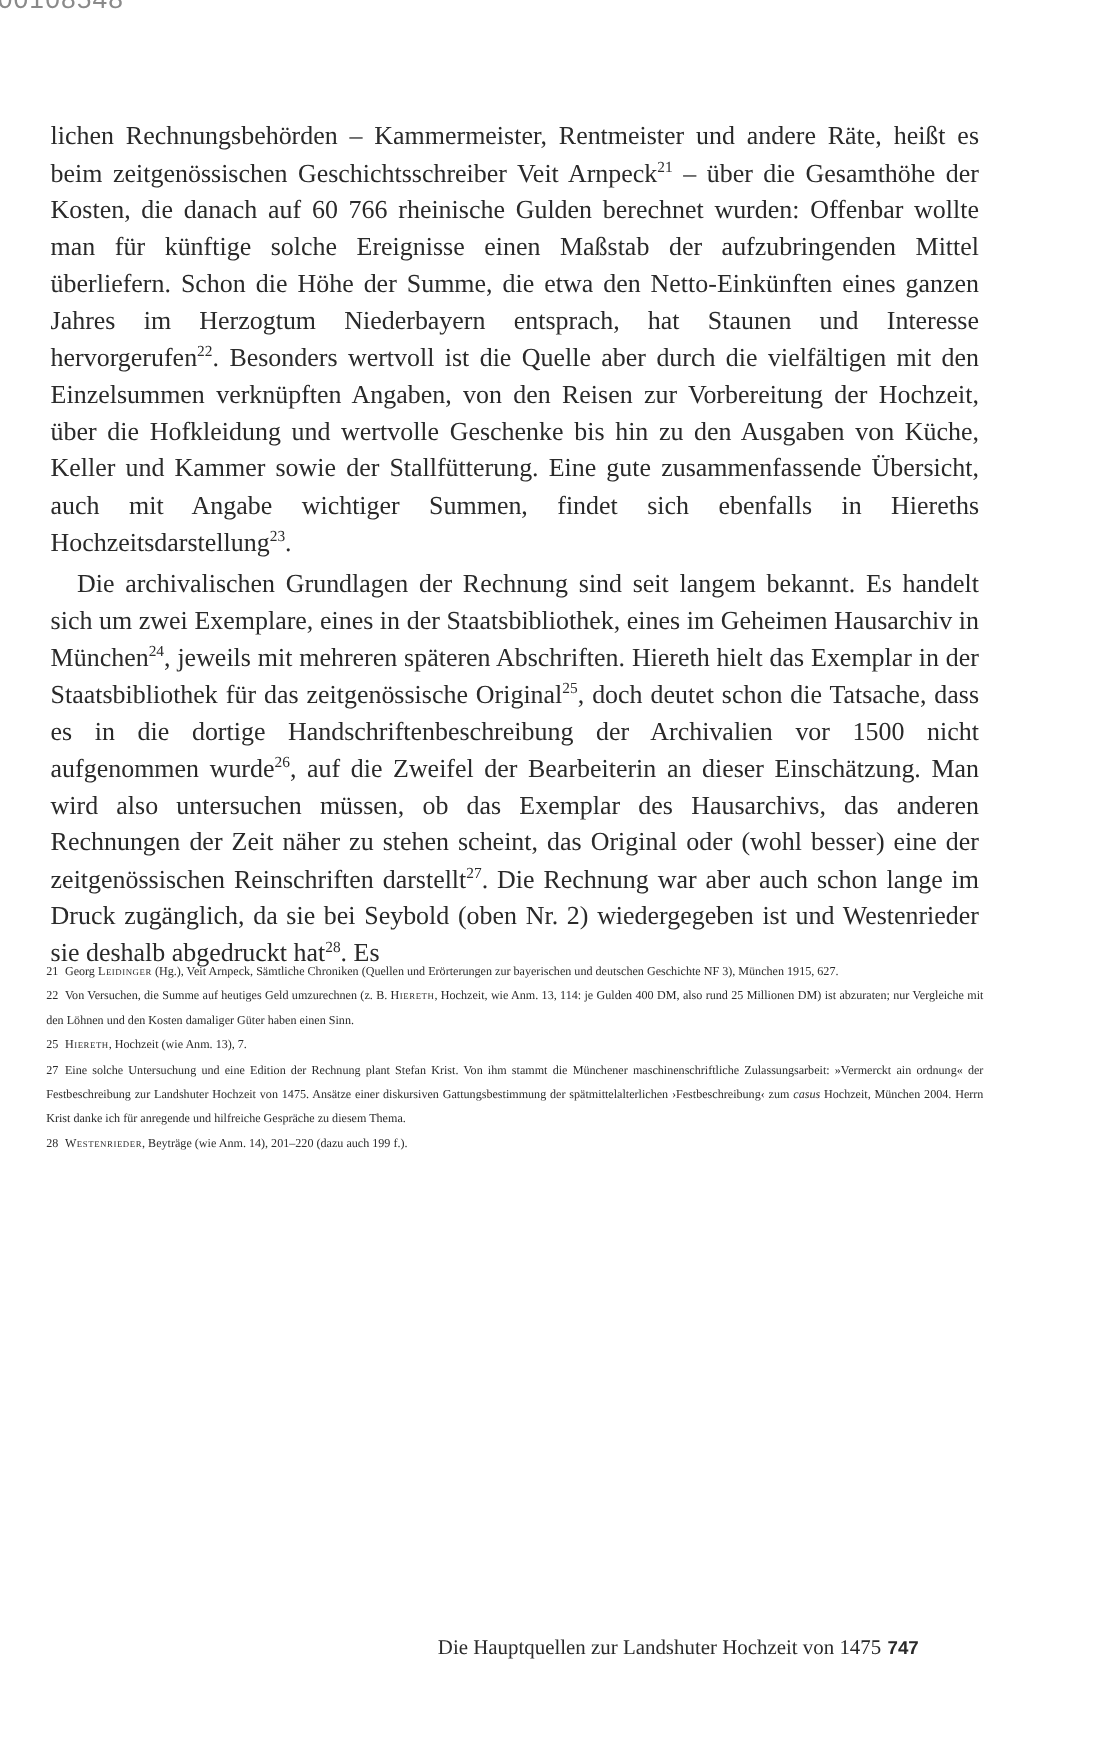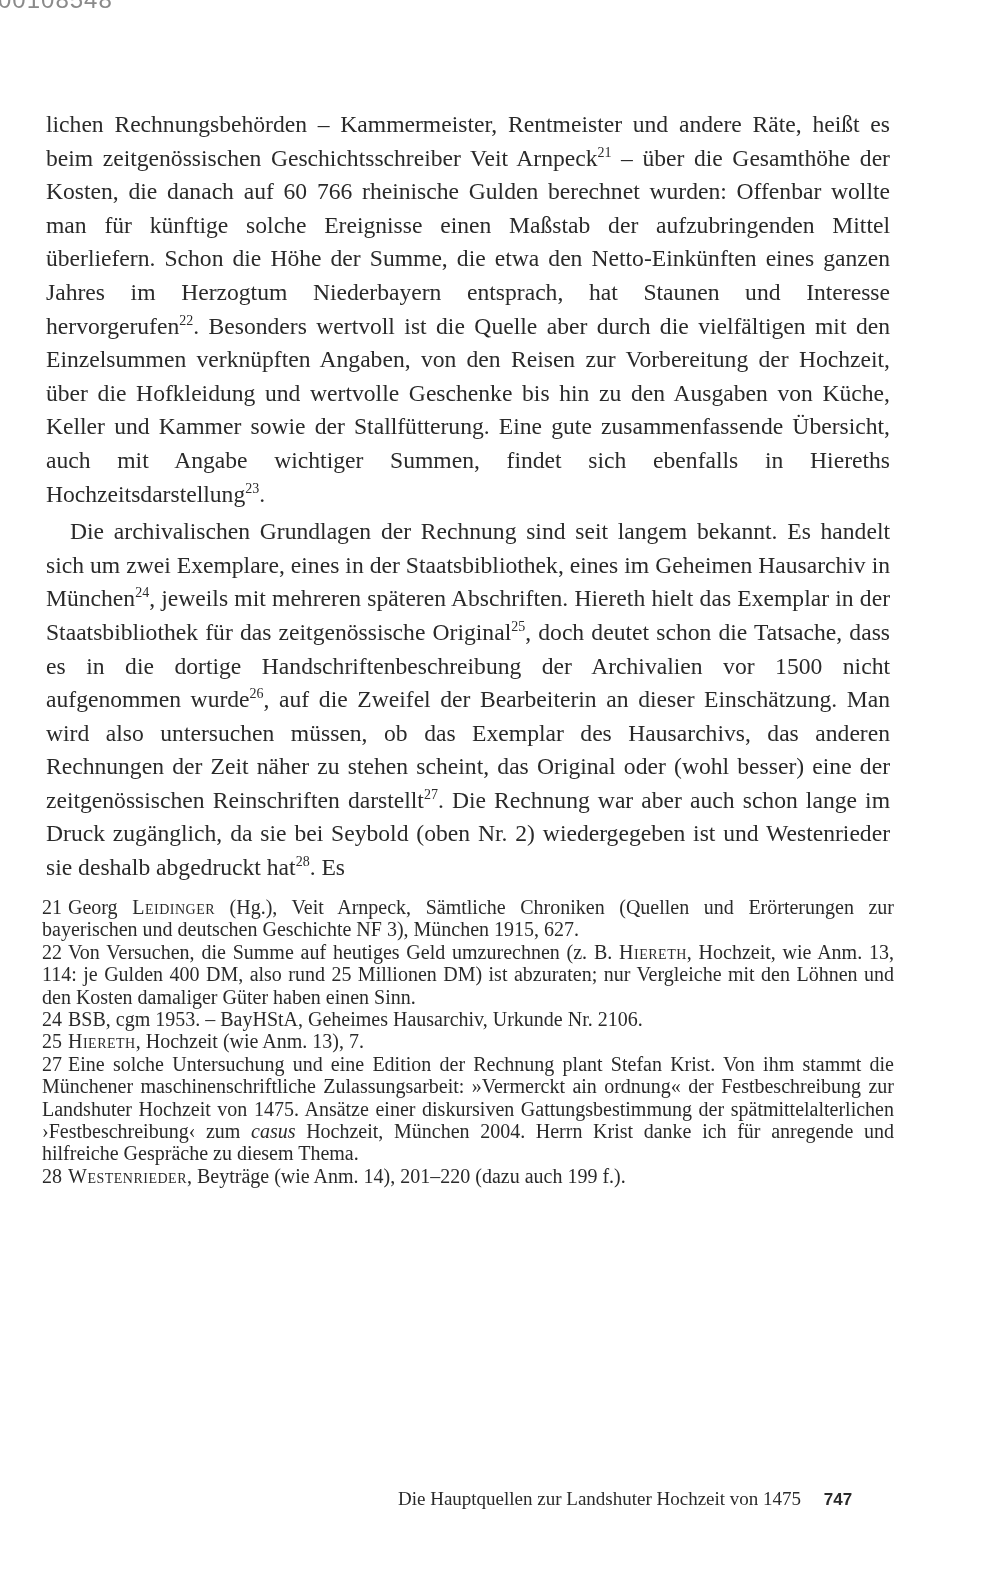--- a/index.html
+++ b/index.html
@@ -5,42 +5,41 @@
   html, body { margin: 0; padding: 0; background: #ffffff; }
   body { width: 1000px; height: 1595px; position: relative; overflow: hidden;
          font-family: "Liberation Serif", "DejaVu Serif", serif; color: #2a2a2a; }
   .scan-id { position: absolute; left: -2px; top: -14px; font-family: "Liberation Sans", "DejaVu Sans", sans-serif;
              font-size: 24px; color: #8a8a8a; letter-spacing: 1px; }
   .body-text { position: absolute; left: 42px; top: 104px; width: 852px;
                font-size: 23.6px; line-height: 33.6px; text-align: justify; }
   .body-text p { margin: 4px; }
   .body-text p.indent { text-indent: 24px; }
   sup { font-size: 14px; line-height: 0; vertical-align: 9px; }
-  .footnotes { position: absolute; left: 42px; top: 896px; width: 852px;
-               font-size: 20px; line-height: 22.4px; text-align: justify; }
+  .footnotes { position: absolute; left: 42px; top: 872px; width: 852px;
+               font-size: 11px; line-height: 22.4px; text-align: justify; }
   .fn { margin: 0; }
   .fn-num { margin-right: 6px; }
   .sc { font-variant: small-caps; letter-spacing: 0.5px; }
   .running-foot { position: absolute; left: 398px; top: 1488px; font-size: 19px; }
-  .running-foot .page-num { font-weight: bold; margin-left: 18px; font-family: "Liberation Sans", "DejaVu Sans", sans-serif; font-size: 17px; }
+  .running-foot .page-num { font-weight: bold; margin-left: 1px; font-family: "Liberation Sans", "DejaVu Sans", sans-serif; font-size: 17px; }
 </style>
 </head>
 <body>
 
 <div class="scan-id">00108548</div>
 
 <div class="body-text" id="body-text">
     <p><span>lichen Rechnungsbehörden – Kammermeister, Rentmeister und andere Räte, heißt es beim zeitgenössischen Geschichtsschreiber Veit Arnpeck</span><sup>21</sup><span> – über die Gesamthöhe der Kosten, die danach auf 60 766 rheinische Gulden berechnet wurden: Offenbar wollte man für künftige solche Ereignisse einen Maßstab der aufzubringenden Mittel überliefern. Schon die Höhe der Summe, die etwa den Netto-Einkünften eines ganzen Jahres im Herzogtum Niederbayern entsprach, hat Staunen und Interesse hervorgerufen</span><sup>22</sup><span>. Besonders wertvoll ist die Quelle aber durch die vielfältigen mit den Einzelsummen verknüpften Angaben, von den Reisen zur Vorbereitung der Hochzeit, über die Hofkleidung und wertvolle Geschenke bis hin zu den Ausgaben von Küche, Keller und Kammer sowie der Stallfütterung. Eine gute zusammenfassende Übersicht, auch mit Angabe wichtiger Summen, findet sich ebenfalls in Hiereths Hochzeitsdarstellung</span><sup>23</sup><span>.</span></p>
     <p class="indent"><span>Die archivalischen Grundlagen der Rechnung sind seit langem bekannt. Es handelt sich um zwei Exemplare, eines in der Staatsbibliothek, eines im Geheimen Hausarchiv in München</span><sup>24</sup><span>, jeweils mit mehreren späteren Abschriften. Hiereth hielt das Exemplar in der Staatsbibliothek für das zeitgenössische Original</span><sup>25</sup><span>, doch deutet schon die Tatsache, dass es in die dortige Handschriftenbeschreibung der Archivalien vor 1500 nicht aufgenommen wurde</span><sup>26</sup><span>, auf die Zweifel der Bearbeiterin an dieser Einschätzung. Man wird also untersuchen müssen, ob das Exemplar des Hausarchivs, das anderen Rechnungen der Zeit näher zu stehen scheint, das Original oder (wohl besser) eine der zeitgenössischen Reinschriften darstellt</span><sup>27</sup><span>. Die Rechnung war aber auch schon lange im Druck zugänglich, da sie bei Seybold (oben Nr. 2) wiedergegeben ist und Westenrieder sie deshalb abgedruckt hat</span><sup>28</sup><span>. Es</span></p>
   </div>
 
 <div class="footnotes" id="footnotes">
     <p class="fn"><span class="fn-num">21</span><span>Georg </span><span class="sc">Leidinger</span><span> (Hg.), Veit Arnpeck, Sämtliche Chroniken (Quellen und Erörterungen zur bayerischen und deutschen Geschichte NF 3), München 1915, 627.</span></p>
     <p class="fn"><span class="fn-num">22</span><span>Von Versuchen, die Summe auf heutiges Geld umzurechnen (z. B. </span><span class="sc">Hiereth</span><span>, Hochzeit, wie Anm. 13, 114: je Gulden 400 DM, also rund 25 Millionen DM) ist abzuraten; nur Vergleiche mit den Löhnen und den Kosten damaliger Güter haben einen Sinn.</span></p>
-    <p class="fn"><span class="fn-num">24</span><span>BSB, cgm 1953. – BayHStA, Geheimes Hausarchiv, Urkunde Nr. 2106.</span></p>
     <p class="fn"><span class="fn-num">25</span><span class="sc">Hiereth</span><span>, Hochzeit (wie Anm. 13), 7.</span></p>
     <p class="fn"><span class="fn-num">27</span><span>Eine solche Untersuchung und eine Edition der Rechnung plant Stefan Krist. Von ihm stammt die Münchener maschinenschriftliche Zulassungsarbeit: »Vermerckt ain ordnung« der Festbeschreibung zur Landshuter Hochzeit von 1475. Ansätze einer diskursiven Gattungsbestimmung der spätmittelalterlichen ›Festbeschreibung‹ zum </span><em>casus</em><span> Hochzeit, München 2004. Herrn Krist danke ich für anregende und hilfreiche Gespräche zu diesem Thema.</span></p>
     <p class="fn"><span class="fn-num">28</span><span class="sc">Westenrieder</span><span>, Beyträge (wie Anm. 14), 201–220 (dazu auch 199 f.).</span></p>
   </div>
 
 <div class="running-foot">
   <span>Die Hauptquellen zur Landshuter Hochzeit von 1475</span>
   <span class="page-num">747</span>
 </div>
 

